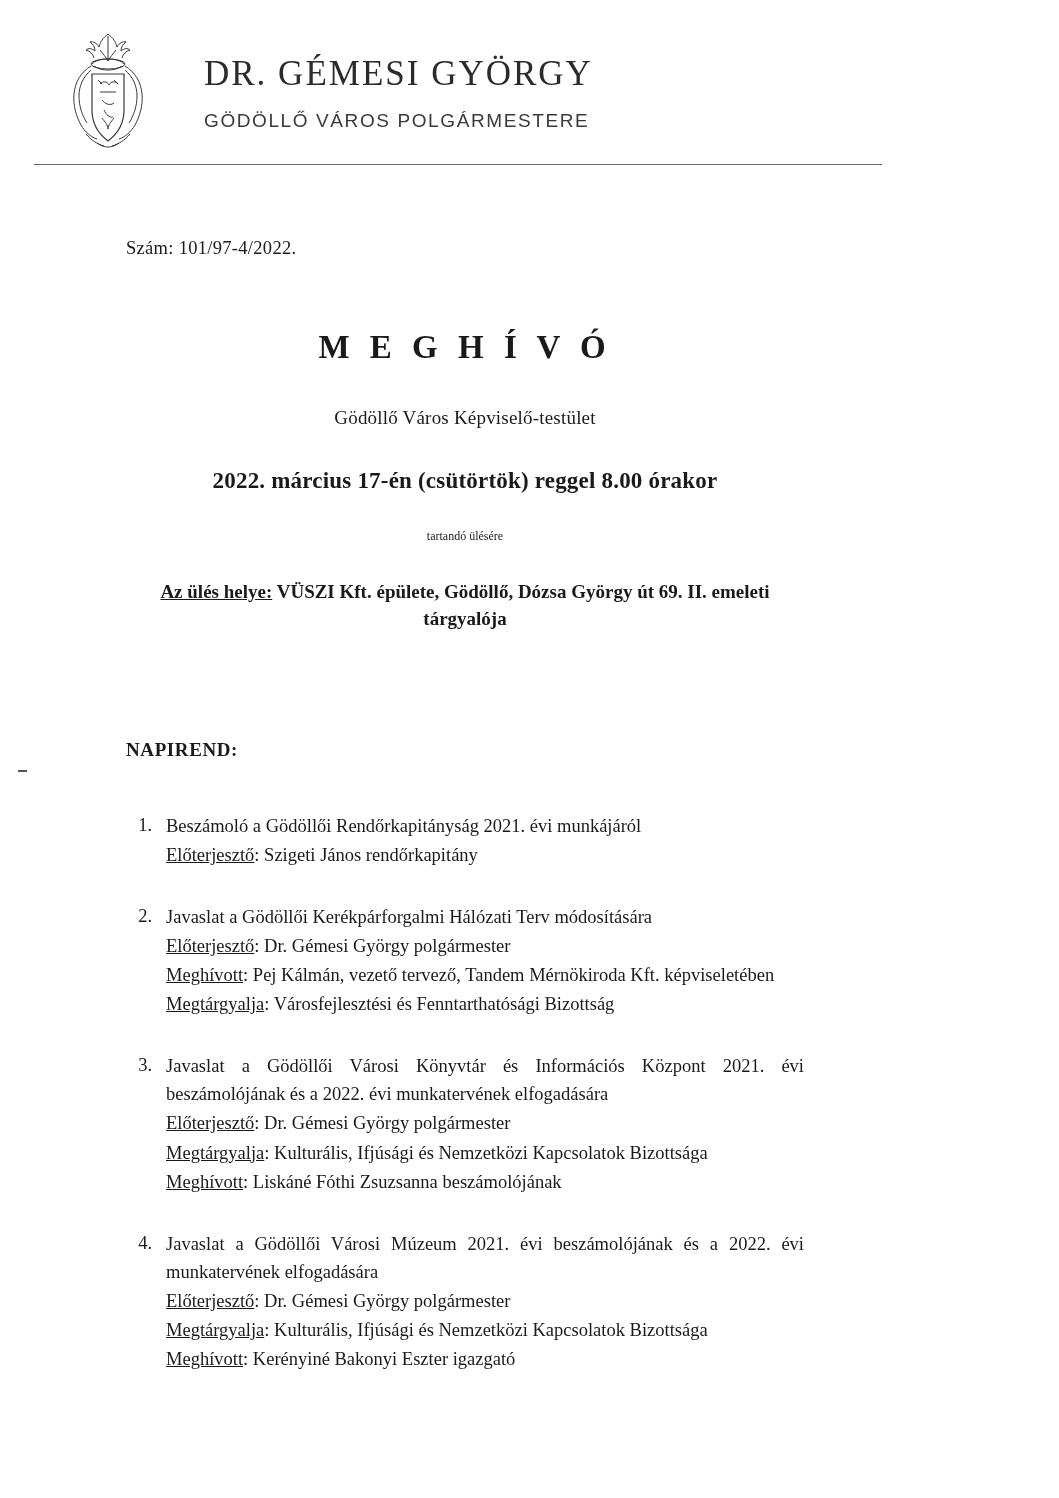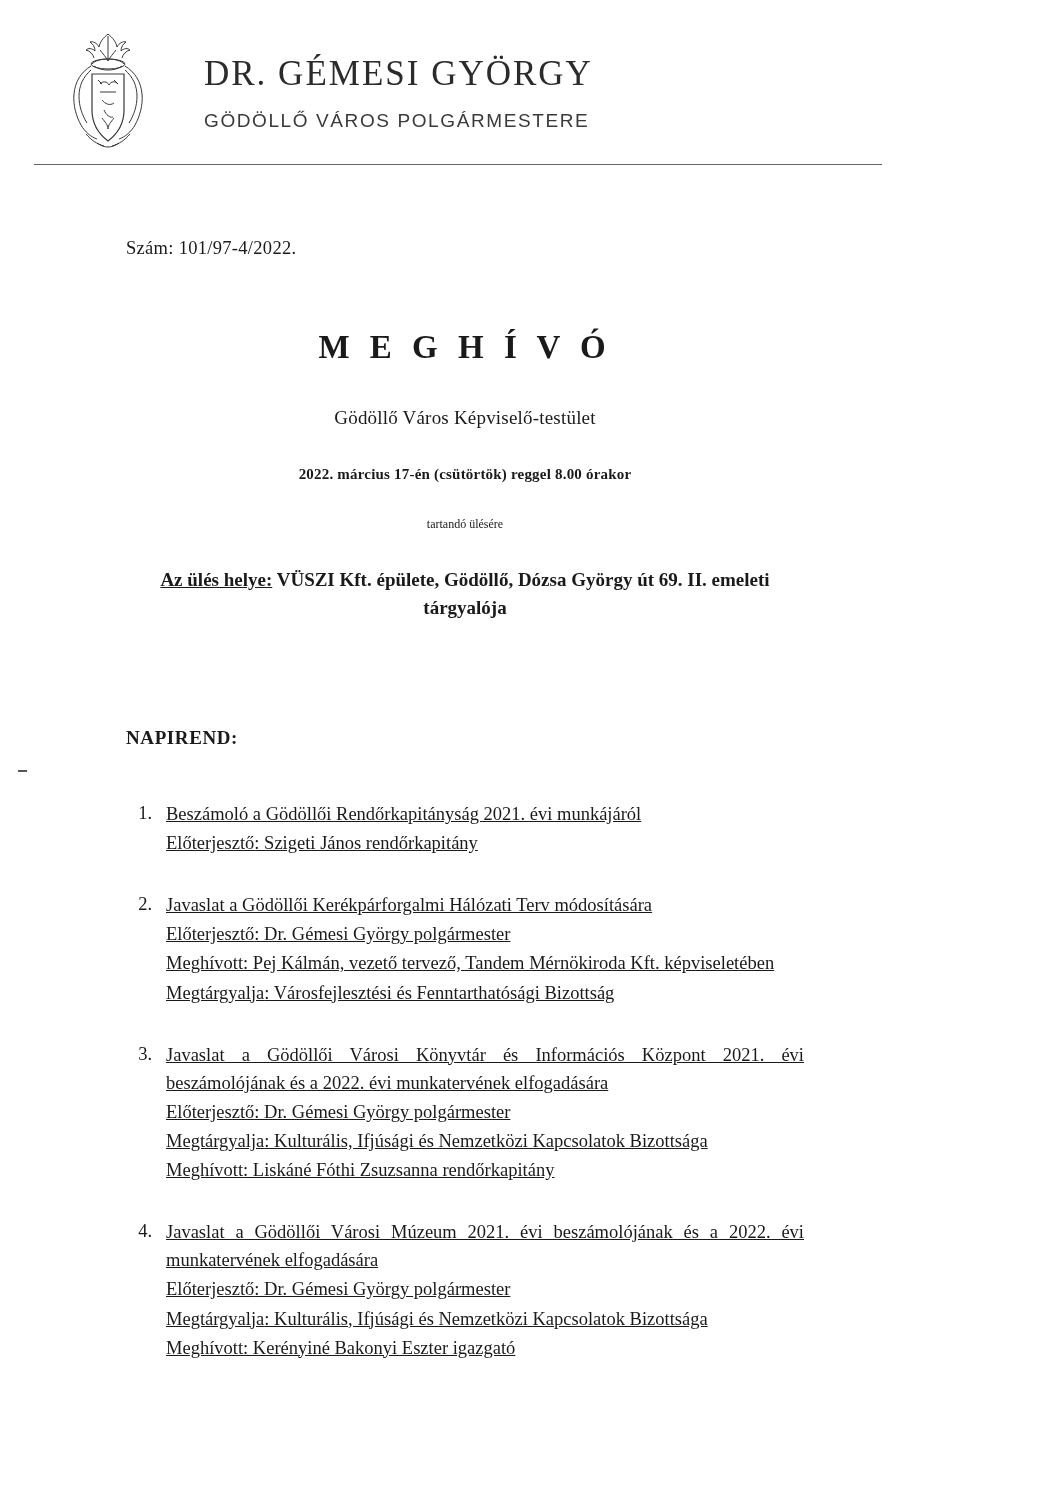--- a/index.html
+++ b/index.html
@@ -86,21 +86,21 @@
     margin-top: 62px;
   }
   .subtitle {
     text-align: center;
     font-size: 19px;
     margin-top: 32px;
     letter-spacing: 0.2px;
   }
   .datetime {
     text-align: center;
-    font-size: 15px;
+    font-size: 23px;
     font-weight: 700;
     margin-top: 33px;
     letter-spacing: 0.2px;
   }
   .held {
     text-align: center;
     font-size: 12px;
     margin-top: 30px;
   }
   .venue {
@@ -132,21 +132,20 @@
     flex: 0 0 40px;
     text-align: right;
     padding-right: 14px;
     box-sizing: border-box;
     font-size: 18.5px;
   }
   .agenda-body {
     flex: 1 1 auto;
     font-size: 18.5px;
     line-height: 1.52;
-    text-decoration: underline;
   }
   .agenda-title {
     text-align: justify;
     text-justify: inter-word;
   }
   .meta-line {
     margin-top: 1px;
     white-space: normal;
   }
   .meta-label {
@@ -247,21 +246,21 @@
             <div class="meta-line"><span class="meta-label">Meghívott</span><span>: Pej Kálmán, vezető tervező, Tandem Mérnökiroda Kft. képviseletében</span></div>
             <div class="meta-line"><span class="meta-label">Megtárgyalja</span><span>: Városfejlesztési és Fenntarthatósági Bizottság</span></div>
           </div>
         </li>
         <li class="agenda-item">
           <div class="agenda-num">3.</div>
           <div class="agenda-body">
             <div class="agenda-title">Javaslat a Gödöllői Városi Könyvtár és Információs Központ 2021. évi beszámolójának és a 2022. évi munkatervének elfogadására</div>
             <div class="meta-line"><span class="meta-label">Előterjesztő</span><span>: Dr. Gémesi György polgármester</span></div>
             <div class="meta-line"><span class="meta-label">Megtárgyalja</span><span>: Kulturális, Ifjúsági és Nemzetközi Kapcsolatok Bizottsága</span></div>
-            <div class="meta-line"><span class="meta-label">Meghívott</span><span>: Liskáné Fóthi Zsuzsanna rendőrkapitány</span></div>
+            <div class="meta-line"><span class="meta-label">Meghívott</span><span>: Liskáné Fóthi Zsuzsanna beszámolójának</span></div>
           </div>
         </li>
         <li class="agenda-item">
           <div class="agenda-num">4.</div>
           <div class="agenda-body">
             <div class="agenda-title">Javaslat a Gödöllői Városi Múzeum 2021. évi beszámolójának és a 2022. évi munkatervének elfogadására</div>
             <div class="meta-line"><span class="meta-label">Előterjesztő</span><span>: Dr. Gémesi György polgármester</span></div>
             <div class="meta-line"><span class="meta-label">Megtárgyalja</span><span>: Kulturális, Ifjúsági és Nemzetközi Kapcsolatok Bizottsága</span></div>
             <div class="meta-line"><span class="meta-label">Meghívott</span><span>: Kerényiné Bakonyi Eszter igazgató</span></div>
           </div>

